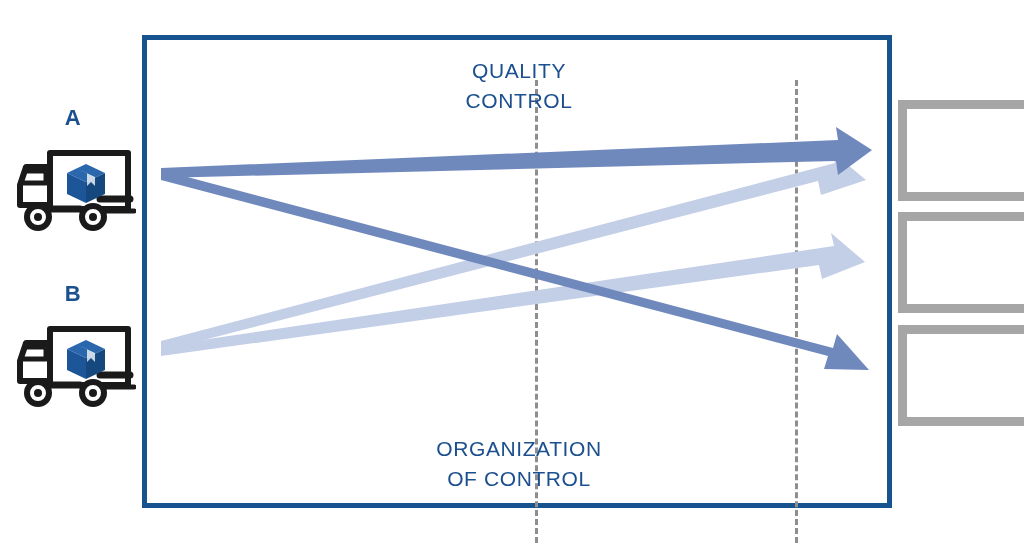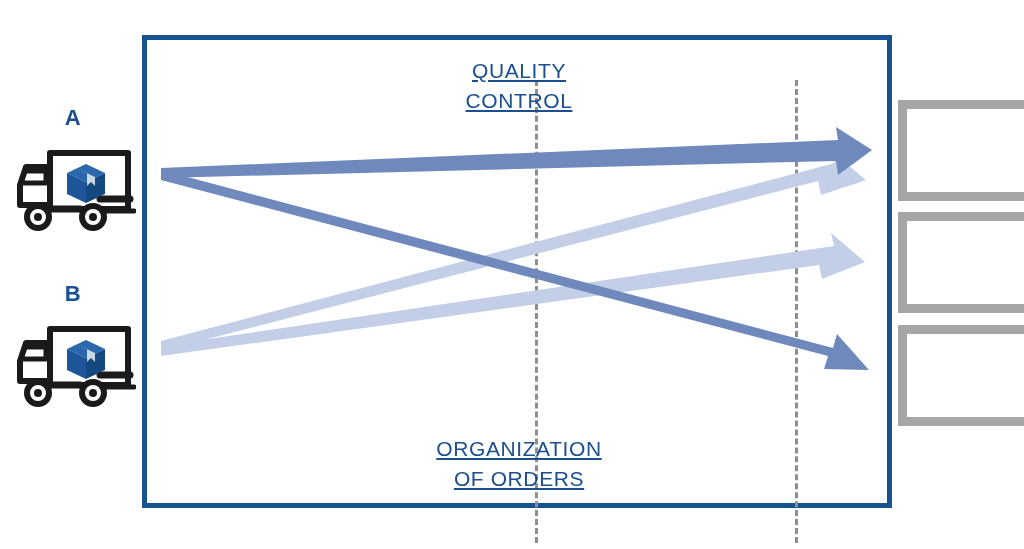--- a/index.html
+++ b/index.html
@@ -61,21 +61,20 @@
   #divider-2 { left: 648px; }
 
   .box-caption {
     position: absolute;
     text-align: center;
     font-size: 21px;
     line-height: 30px;
     color: #1b4f8f;
     letter-spacing: 0.6px;
     white-space: pre-line;
-    text-decoration: underline;
   }
   #caption-quality {
     left: 388px;
     top: 56px;
     width: 262px;
   }
   #caption-orders {
     left: 380px;
     top: 434px;
     width: 278px;
@@ -163,21 +162,21 @@
   </div>
 
   <div id="process-box">
     <div class="dashed-divider" id="divider-1"></div>
     <div class="dashed-divider" id="divider-2"></div>
   </div>
 
   <div class="box-caption" id="caption-quality">QUALITY
 CONTROL</div>
   <div class="box-caption" id="caption-orders">ORGANIZATION
-OF ORDERS</div>
+OF CONTROL</div>
 
   <svg id="flow-arrows">
 
     <g>
       <path d="M161 341 L835 163 L830 150 L866 180 L821 195 L818 181 L161 351 Z" fill="#c3cee7"></path>
     </g>
     <g>
       <path d="M161 346 L834 246 L831 233 L865 262 L822 279 L819 265 L161 356 Z" fill="#c3cee7"></path>
     </g>
 

